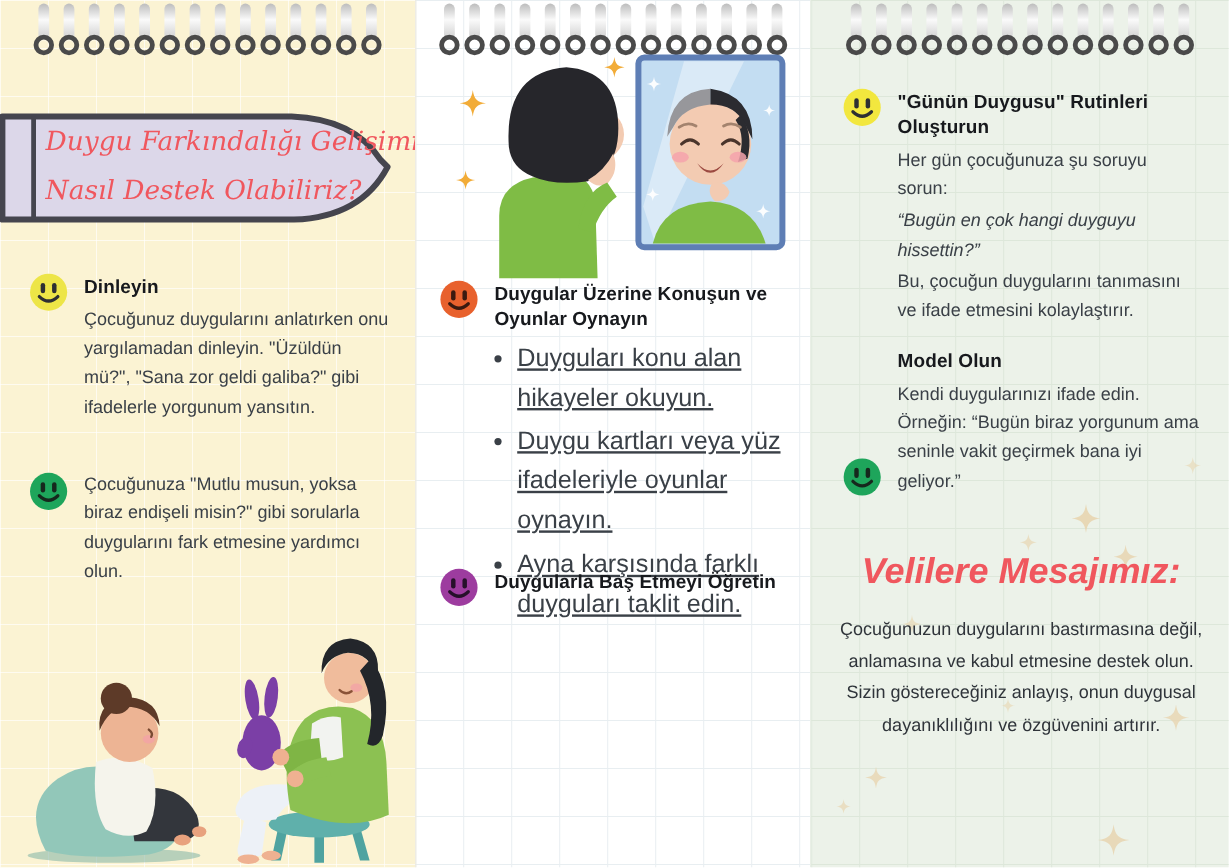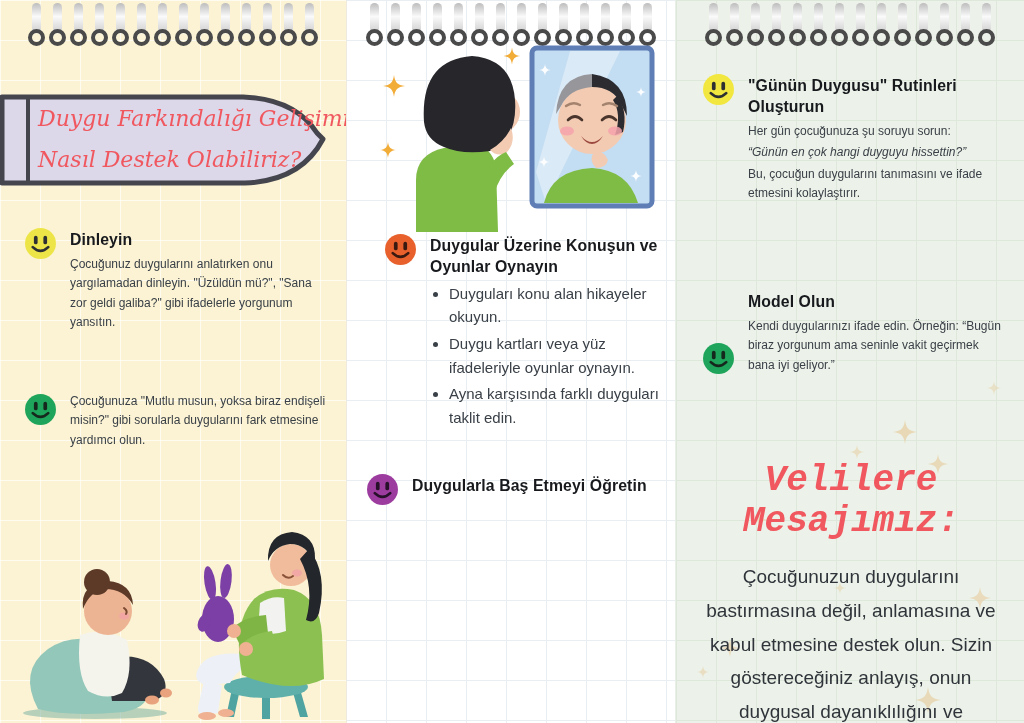--- a/index.html
+++ b/index.html
@@ -36,32 +36,32 @@
   .banner-text{position:absolute;left:38px;top:12px;width:260px;
     font-family:"DejaVu Serif","Liberation Serif",serif;font-style:italic;
     font-size:22px;line-height:41px;color:#F0575E;font-weight:500;white-space:nowrap;}
 
   
   .section{position:absolute;display:flex;gap:13px;align-items:flex-start;}
   .smiley{flex:0 0 33px;width:33px;height:33px;margin-top:1px;}
   .sec-text{flex:1;}
   .sec-heading{font-weight:bold;font-size:15.8px;line-height:1.32;color:#17191D;
     margin:4px 0 4px 0;letter-spacing:.1px;}
-  .sec-body{font-size:12px;line-height:1.62;color:#3A4047;}
+  .sec-body{font-size:15px;line-height:1.62;color:#3A4047;}
   .sec-body p{margin:0 0 2px 0;}
   ul.bullets{margin:2px 0 0 0;padding-left:19px;}
-  ul.bullets li{font-size:15px;line-height:1.58;color:#3A4047;margin-bottom:3px;}
+  ul.bullets li{font-size:21px;line-height:1.58;color:#3A4047;margin-bottom:3px;text-decoration:underline;}
 
   .quote-line{font-style:italic;}
 
   
   .message{position:absolute;top:460px;left:12px;right:10px;text-align:center;}
-  .message-heading{font-family:Liberation Mono, monospace;font-style:italic;
-    font-weight:bold;font-size:36px;color:#F0575E;margin-bottom:18px;}
-  .message-body{font-size:19px;line-height:1.78;color:#2F343A;padding:0 6px;}
+  .message-heading{font-family:Liberation Sans, sans-serif;font-style:italic;
+    font-weight:bold;font-size:30px;color:#F0575E;margin-bottom:18px;}
+  .message-body{font-size:15px;line-height:1.78;color:#2F343A;padding:0 6px;}
 
   .illu{position:absolute;}
   .sparkles{position:absolute;inset:0;pointer-events:none;}
 </style>
 </head>
 <body>
 
 <div id="page">
 
   <div class="panel panel-left">
@@ -216,21 +216,21 @@
       </g>
 
       <path d="M52 190 L52 138 Q52 112 80 106 L110 102 Q128 105 132 125 L134 190 Z" fill="#7FBC45"></path>
       <circle cx="134" cy="70" r="22" fill="#F3CBB2"></circle>
       <ellipse cx="143" cy="82" rx="6" ry="4" fill="#F2A3A6" opacity=".85"></ellipse>
       <path d="M60 80 Q56 18 108 14 Q148 17 151 58 Q153 85 140 100 L126 109 Q98 113 80 105 Q62 98 60 80 Z" fill="#26262B"></path>
       <path d="M126 108 Q140 100 147 86 Q152 100 143 110 Q134 116 126 108 Z" fill="#F3CBB2"></path>
       <path d="M118 148 Q122 118 142 110 L150 122 Q136 132 130 152 Z" fill="#7FBC45"></path>
     </svg>
 
-    <div class="section" style="top:232px;left:38px;width:292px;">
+    <div class="section" style="top:232px;left:20px;width:292px;">
       <svg class="smiley" viewBox="0 0 32 32">
         <circle cx="16" cy="16" r="15" fill="#E8612D"></circle>
         <rect x="9.6" y="8.6" width="3.6" height="8.2" rx="1.8" fill="#3A1A10"></rect>
         <rect x="18.8" y="8.6" width="3.6" height="8.2" rx="1.8" fill="#3A1A10"></rect>
         <path d="M8.5 19.5 Q16 26.8 23.5 19.5" stroke="#3A1A10" stroke-width="2.6" fill="none" stroke-linecap="round"></path>
       </svg>
       <div class="sec-text">
         <div class="sec-heading">Duygular Üzerine Konuşun ve Oyunlar Oynayın</div>
         <ul class="bullets">
           <li>Duyguları konu alan hikayeler okuyun.</li>
@@ -292,21 +292,21 @@
       <svg class="smiley" viewBox="0 0 32 32">
         <circle cx="16" cy="16" r="15" fill="#F2E73E"></circle>
         <rect x="9.6" y="8.6" width="3.6" height="8.2" rx="1.8" fill="#2D2F33"></rect>
         <rect x="18.8" y="8.6" width="3.6" height="8.2" rx="1.8" fill="#2D2F33"></rect>
         <path d="M8.5 19.5 Q16 26.8 23.5 19.5" stroke="#2D2F33" stroke-width="2.6" fill="none" stroke-linecap="round"></path>
       </svg>
       <div class="sec-text">
         <div class="sec-heading">"Günün Duygusu" Rutinleri Oluşturun</div>
         <div class="sec-body">
           <p>Her gün çocuğunuza şu soruyu sorun:</p>
-          <p class="quote-line">“Günün en çok hangi duyguyu hissettin?”</p>
+          <p class="quote-line">“Bugün en çok hangi duyguyu hissettin?”</p>
           <p>Bu, çocuğun duygularını tanımasını ve ifade etmesini kolaylaştırır.</p>
         </div>
       </div>
     </div>
 
     <div class="section" style="top:288px;left:26px;width:300px;align-items:flex-end;">
       <svg class="smiley" viewBox="0 0 32 32">
         <circle cx="16" cy="16" r="15" fill="#1EA55B"></circle>
         <rect x="9.6" y="8.6" width="3.6" height="8.2" rx="1.8" fill="#16281D"></rect>
         <rect x="18.8" y="8.6" width="3.6" height="8.2" rx="1.8" fill="#16281D"></rect>

